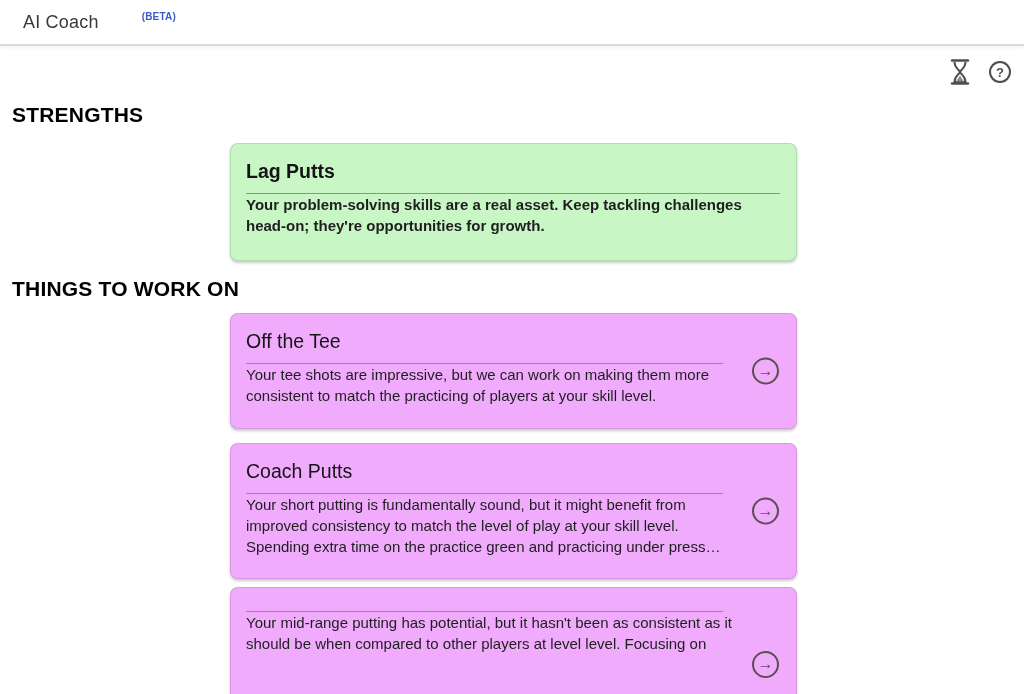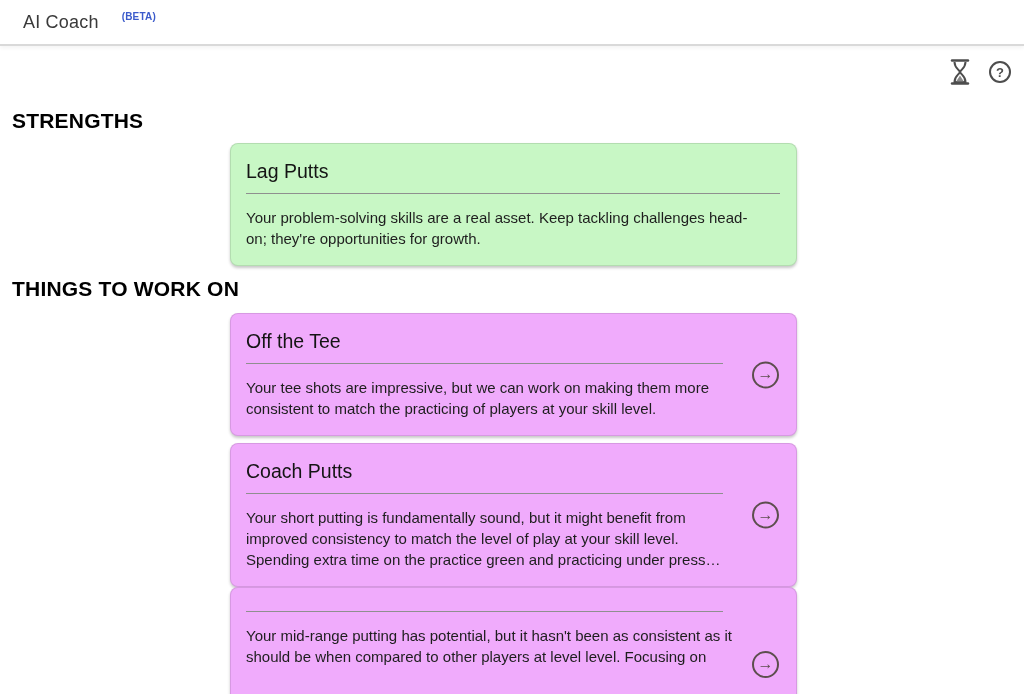--- a/index.html
+++ b/index.html
@@ -13,20 +13,21 @@
   .page { position:relative; width:1024px; height:694px; overflow:hidden; }
 
   
   .app-header {
     position:absolute; top:0; left:0; right:0; height:46px;
     background:#ffffff;
     border-bottom:2px solid #d9d9d9;
     box-shadow:0 2px 4px rgba(0,0,0,0.05);
     display:flex; align-items:center;
     padding-left:23px;
+    gap:20px;
   }
   .app-title { font-size:18px; color:#3a3a3a; letter-spacing:0.2px; }
   .beta-tag {
     font-size:10px; color:#3b5bcb; font-weight:700;
     position:relative; top:-6px; margin-left:23px; letter-spacing:0.2px;
   }
 
   
   .toolbar {
     position:absolute; top:58px; right:13px;
@@ -38,47 +39,46 @@
     display:flex; align-items:center; justify-content:center;
     font-size:13px; font-weight:700; color:#4d4d4d;
   }
 
   
   .section-heading {
     position:absolute; left:12px;
     font-size:21px; font-weight:700; color:#000;
     letter-spacing:0.2px;
   }
-  #heading-strengths { top:109px;text-align:right; }
+  #heading-strengths { top:103px;text-align:right; }
   #heading-work { top:277px; }
 
   
   .card {
     position:absolute; left:230px; width:567px;
     border-radius:8px;
     padding:14px 15px 16px 15px;
     border:1px solid rgba(0,0,0,0.10);
     box-shadow:0 2px 3px rgba(0,0,0,0.22);
   }
-  .card.strength { background:#c8f7c5; }
+  .card.strength { background:#c8f7c5;font-weight:bold; }
   .card.improvement { background:#f0abfc; }
   #card-lag    { top:143px; min-height:118px; }
   #card-tee    { top:313px; min-height:116px; }
   #card-short  { top:443px; min-height:136px; }
   #card-mid    { top:587px; min-height:136px; }
 
   .card-title { font-size:19.5px; color:#141414; line-height:26px; }
   .card-divider {
     border:none; border-top:1px solid #8f8f8f;
     margin-top:9px;
   }
   .card.strength .card-divider { margin-right:1px; }
   .card.improvement .card-divider { width:477px; }
   .card-body {
-    margin-top:13px;
     font-size:15px; line-height:21px; color:#1e1e1e;
   }
   .card.strength .card-body { max-width:512px; }
   .card.improvement .card-body { max-width:492px; }
 
   .arrow-btn {
     position:absolute; right:17px; top:50%; transform:translateY(-50%);
     width:27px; height:27px; border-radius:50%;
     border:2px solid #5d4e4e; background:transparent;
     display:flex; align-items:center; justify-content:center;

